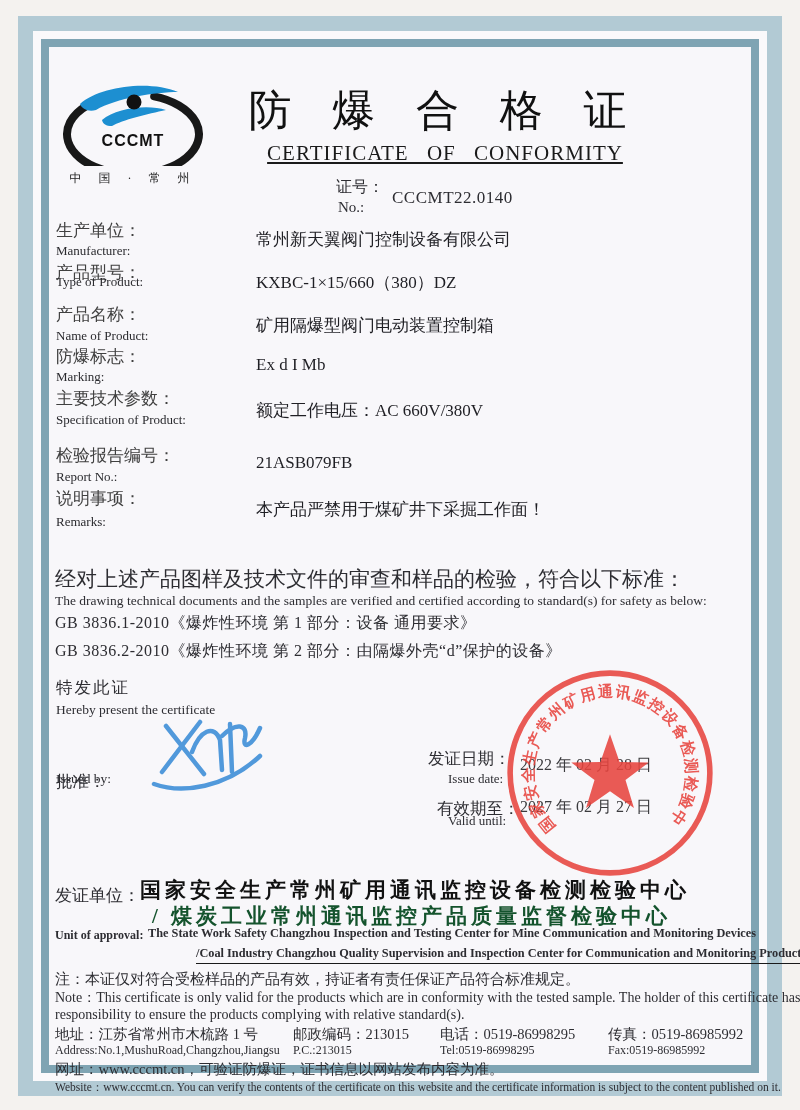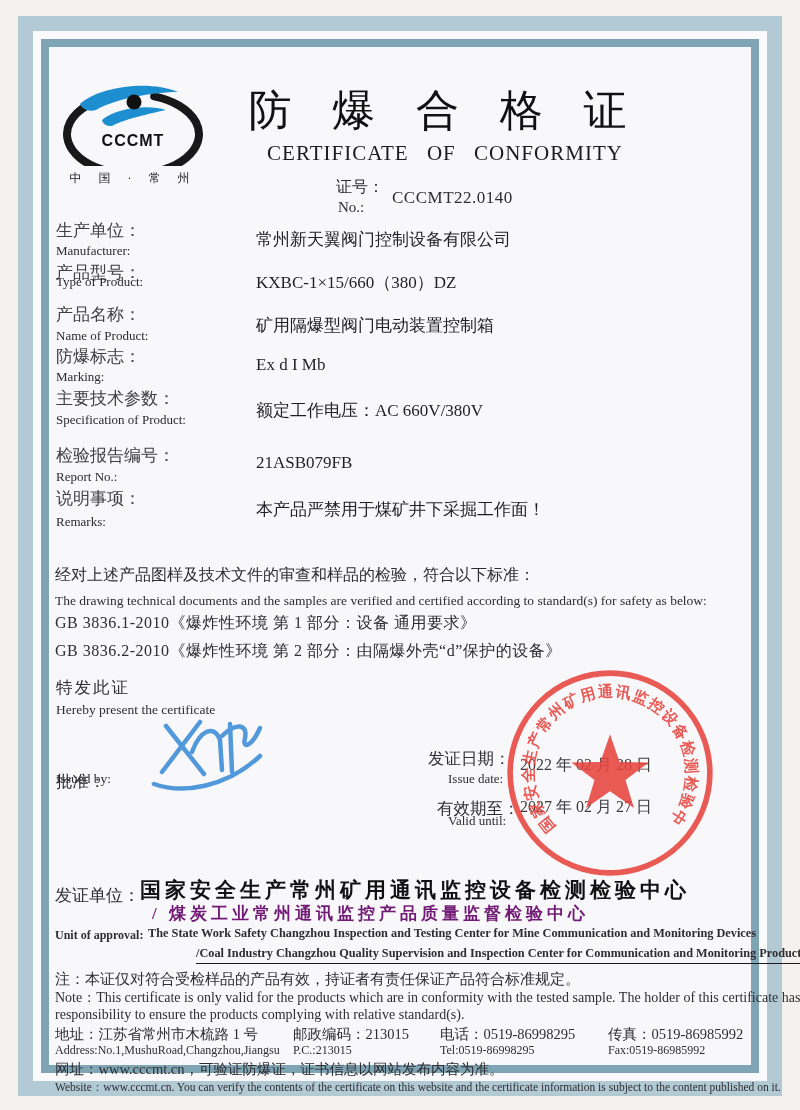--- a/index.html
+++ b/index.html
@@ -20,50 +20,50 @@
     border:8px solid #7fa4b3; background:#f8f7fa;
   }
   .abs { position:absolute; }
   
   .logo-box { left:58px; top:74px; width:150px; height:110px; }
   .logo-region { position:absolute; left:0; top:96px; width:150px; text-align:center;
     font-size:12px; letter-spacing:7px; color:#222; }
   .title-cn { left:225px; top:76px; width:440px; text-align:center;
     font-size:43px; letter-spacing:15px; color:#111; white-space:nowrap;margin-top:6px; }
   .title-en { left:225px; top:141px; width:440px; text-align:center;
-    font-size:21px; letter-spacing:1px; word-spacing:12px; color:#1a1a1a; }
+    font-size:21px; letter-spacing:1px; word-spacing:12px; color:#1a1a1a;text-decoration:underline; }
   .no-cn { left:336px; top:177px; font-size:16px; }
   .no-en { left:338px; top:199px; font-size:15px; }
   .no-val { left:392px; top:188px; font-size:17px; letter-spacing:.5px; }
   
   .f-cn { left:56px; font-size:17px; color:#404040; white-space:nowrap; }
   .f-en { left:56px; font-size:13px; color:#2a2a2e; white-space:nowrap; }
   .f-val { left:256px; font-size:17px; color:#1f1f24; white-space:nowrap; }
   
-  .std-intro-cn { left:55px; top:565px; font-size:16px; }
+  .std-intro-cn { left:55px; top:565px; font-size:21px; }
   .std-intro-en { left:55px; top:593px; font-size:13.5px; }
   .std-item1 { left:55px; top:613px; font-size:16px; letter-spacing:.5px; }
   .std-item2 { left:55px; top:641px; font-size:16px; letter-spacing:.5px; }
   
   .present-cn { left:56px; top:677px; font-size:16.5px; letter-spacing:2px; }
   .present-en { left:56px; top:702px; font-size:13.5px; }
   .approve-cn { left:56px; top:723px; font-size:16.5px;margin-top:48px; }
   .issuedby-en { left:56px; top:771px; font-size:13.5px; }
   .sig-box { left:148px; top:714px; width:150px; height:85px; }
   .d1-cn { left:428px; top:748px; font-size:16.5px; }
   .d1-en { left:448px; top:771px; font-size:13px; }
   .d1-val { left:520px; top:755px; font-size:16px; color:#3b3b3e; }
   .d2-cn { left:428px; top:798px; font-size:16.5px;margin-left:9px; }
   .d2-en { left:448px; top:813px; font-size:13px; }
   .d2-val { left:520px; top:797px; font-size:16px; color:#3b3b3e; }
   .stamp-box { left:503px; top:666px; width:214px; height:214px; opacity:.88; }
   
   .unit-label-cn { left:55px; top:884px; font-size:17px; }
   .unit-cn1 { left:140px; top:876px; font-size:21px; font-weight:bold; letter-spacing:4px; color:#111; white-space:nowrap; }
-  .unit-cn2 { left:152px; top:902px; font-size:17px; font-weight:bold; letter-spacing:4px; color:#701a75; white-space:nowrap; }
+  .unit-cn2 { left:152px; top:902px; font-size:21px; font-weight:bold; letter-spacing:4px; color:#14532d; white-space:nowrap; }
   .unit-label-en { left:55px; top:928px; font-size:12px; font-weight:bold; }
   .unit-en1 { left:148px; top:926px; font-size:12.3px; font-weight:bold; white-space:nowrap; }
   .unit-en2 { left:196px; top:946px; font-size:12.3px; font-weight:bold; white-space:nowrap;
     border-bottom:1.6px solid #1a1a1a; padding-bottom:2px; }
   .note-cn { left:55px; top:970px; font-size:15px; }
   .note-en1 { left:55px; top:989px; font-size:14px; white-space:nowrap; }
   .note-en2 { left:55px; top:1007px; font-size:14px; }
   .addr-cn  { left:55px;  top:1025px; font-size:14.5px; white-space:nowrap; }
   .pc-cn    { left:293px; top:1025px; font-size:14.5px; }
   .tel-cn   { left:440px; top:1025px; font-size:14.5px; }

